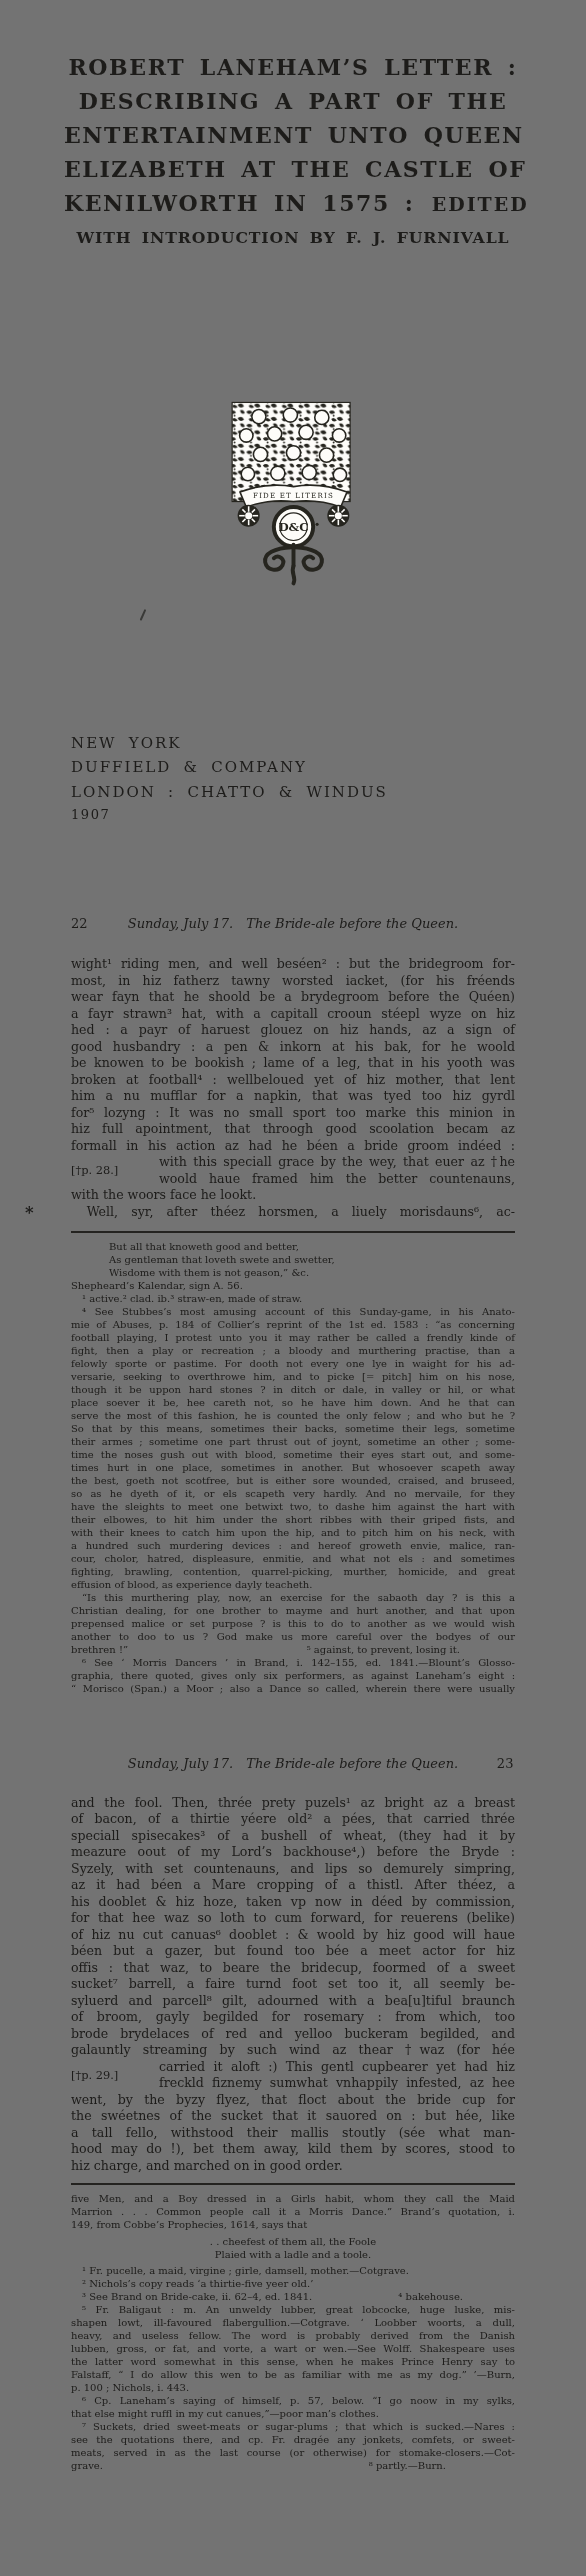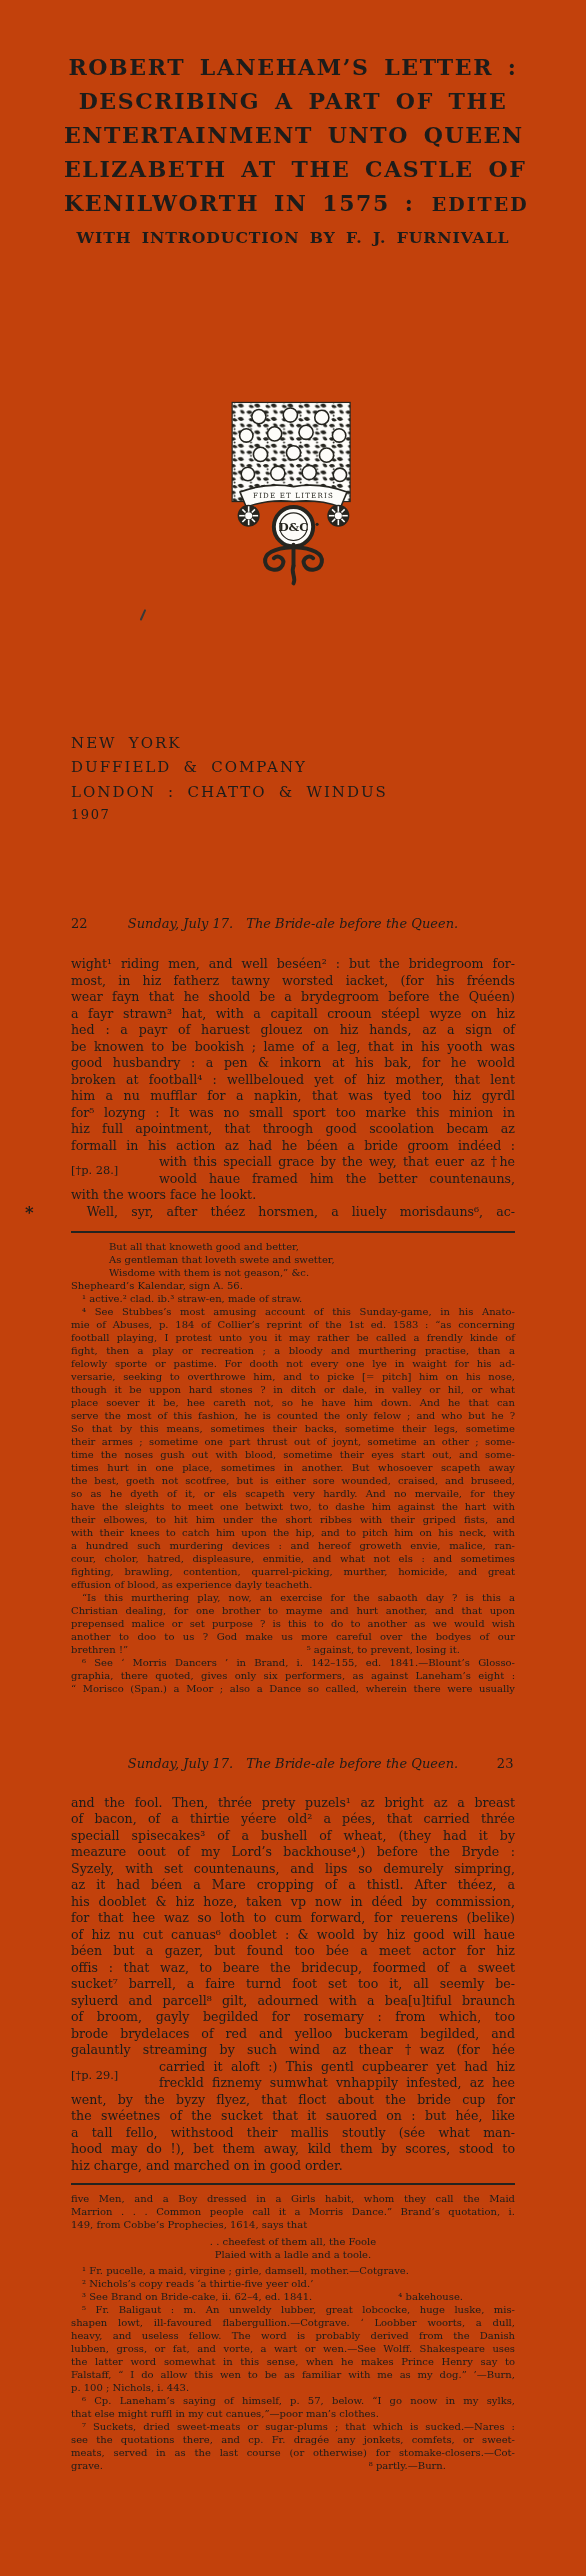--- a/index.html
+++ b/index.html
@@ -1,17 +1,17 @@
 <!DOCTYPE html>
 <html style="font-size:12.6px"><head>
 <meta charset="utf-8">
 <style>
   html,body{margin:0;padding:0}
   body{width:587px;height:2576px;background:#ffffff;font-family:"DejaVu Serif","Liberation Serif",serif;color:#1d1c1a}
-  .page{position:relative;width:587px;height:2576px;background:#c2410c;overflow:hidden}
+  .page{position:relative;width:587px;height:2576px;background:#737373;overflow:hidden}
   .abs{position:absolute}
   
   .title-block{top:50px;left:64px;width:458px;text-align:center}
   .title-line{font-size:22px;font-weight:700;letter-spacing:1.6px;word-spacing:5.5px;line-height:34px;white-space:nowrap}
   .title-small{font-size:19px;margin-left:17.3px;letter-spacing:2px}
   .subtitle-line{font-size:15.7px;font-weight:700;letter-spacing:0.9px;word-spacing:3.9px;line-height:33px;white-space:nowrap}
   .ornament{top:396px;left:229px}
   .stray{top:609px;left:142px;width:2.4px;height:11.8px;background:#3a3a38;transform:rotate(24deg);border-radius:1.6px}
   .imprint{top:731px;left:71px;width:444px;text-align:left}
   .imprint-line{font-size:15px;letter-spacing:2px;word-spacing:5.5px;line-height:24.4px}
@@ -159,22 +159,22 @@
       <span class="runhead-title">Sunday, July 17. The Bride-ale before the Queen.</span>
     </div>
 
     <div class="body-block">
       <div>
           <div class="bl jl">wight¹ riding men, and well beséen² : but the bridegroom for-</div>
           <div class="bl jl">most, in hiz fatherz tawny worsted iacket, (for his fréends</div>
           <div class="bl jl">wear fayn that he shoold be a brydegroom before the Quéen)</div>
           <div class="bl jl">a fayr strawn³ hat, with a capitall crooun stéepl wyze on hiz</div>
           <div class="bl jl">hed : a payr of haruest glouez on hiz hands, az a sign of</div>
+          <div class="bl jl">good husbandry : a pen &amp; inkorn at his bak, for he woold</div>
           <div class="bl jl">be knowen to be bookish ; lame of a leg, that in his yooth was</div>
-          <div class="bl jl">good husbandry : a pen &amp; inkorn at his bak, for he woold</div>
           <div class="bl jl">broken at football⁴ : wellbeloued yet of hiz mother, that lent</div>
           <div class="bl jl">him a nu mufflar for a napkin, that was tyed too hiz gyrdl</div>
           <div class="bl jl">for⁵ lozyng : It was no small sport too marke this minion in</div>
           <div class="bl jl">hiz full apointment, that throogh good scoolation becam az</div>
           <div class="bl jl">formall in his action az had he béen a bride groom indéed :</div>
         </div>
       <div class="note-row">
         <span class="page-note">[†p. 28.]</span>
         <div class="note-lines">
             <div class="bl jl">with this speciall grace by the wey, that euer az †he</div>

